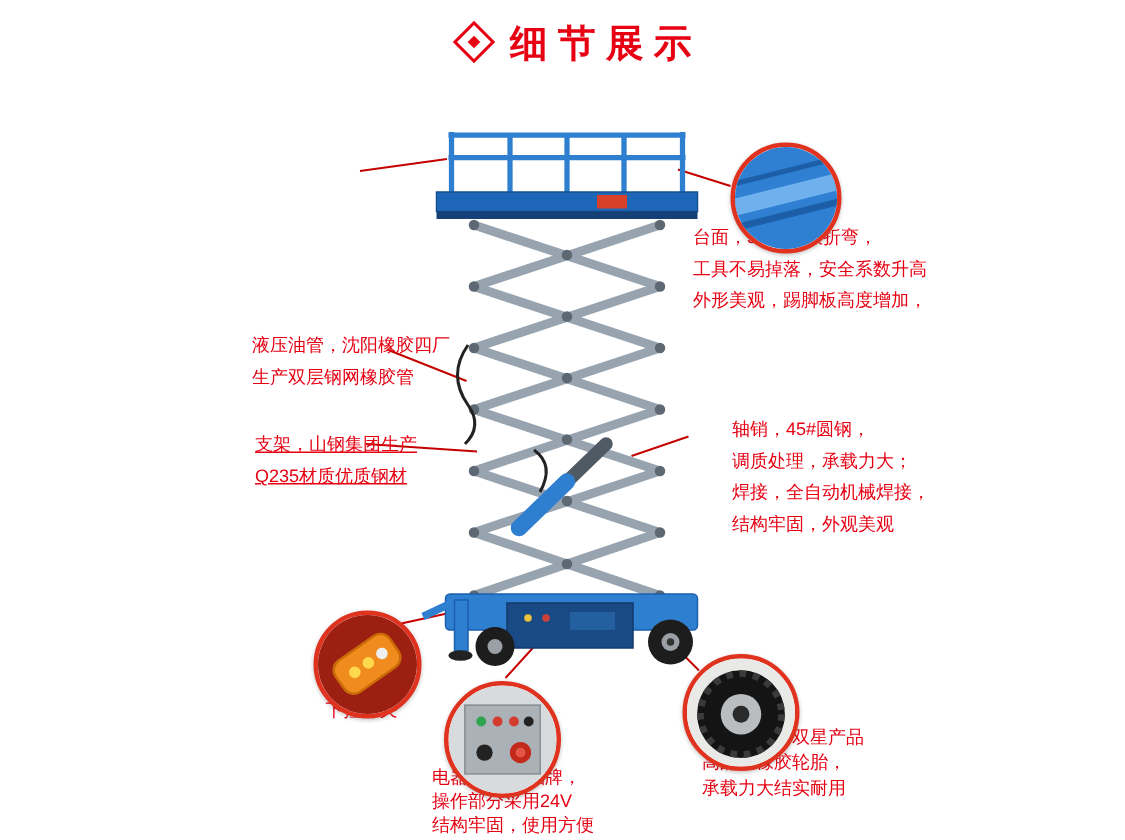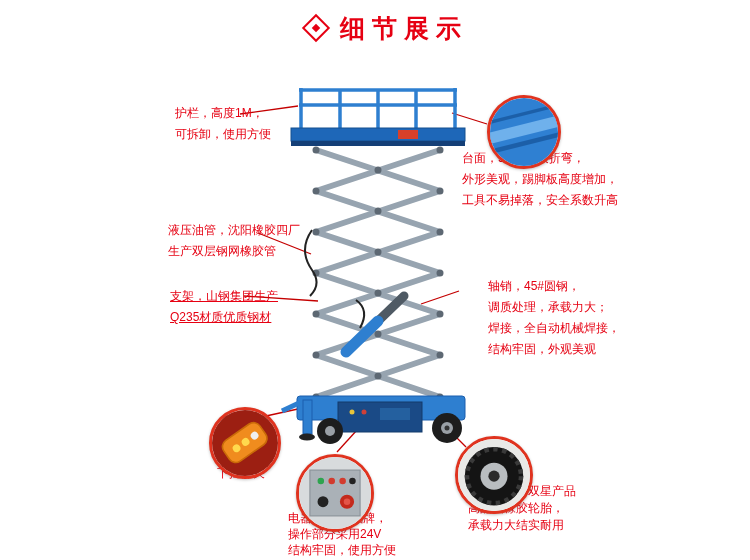--- a/index.html
+++ b/index.html
@@ -128,29 +128,25 @@
     </g>
   </svg>
 
   <div class="header">
     <span class="diamond-outer">
       <span class="diamond-inner"></span>
     </span>
     <span class="title">细节展示</span>
   </div>
 
-  <div class="note" style="left:175px; top:103px;">
-    <div>护栏，高度1M，</div>
-    <div>可拆卸，使用方便</div>
-  </div>
 
   <div class="note" style="left:462px; top:148px;">
     <div>台面，5mm平板折弯，</div>
+    <div>工具不易掉落，安全系数升高</div>
     <div>外形美观，踢脚板高度增加，</div>
-    <div>工具不易掉落，安全系数升高</div>
   </div>
 
   <div class="note" style="left:168px; top:221px;font-family:Liberation Mono, monospace;">
     <div>液压油管，沈阳橡胶四厂</div>
     <div>生产双层钢网橡胶管</div>
   </div>
 
   <div class="note" style="left:170px; top:286px;text-decoration:underline;">
     <div>支架，山钢集团生产</div>
     <div>Q235材质优质钢材</div>

